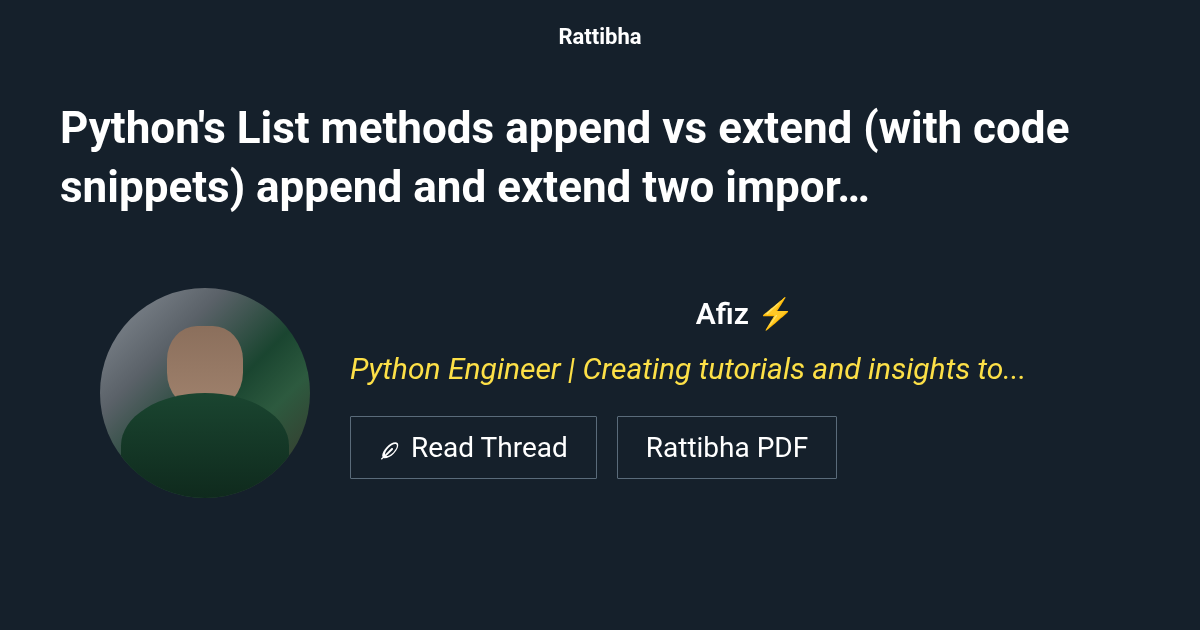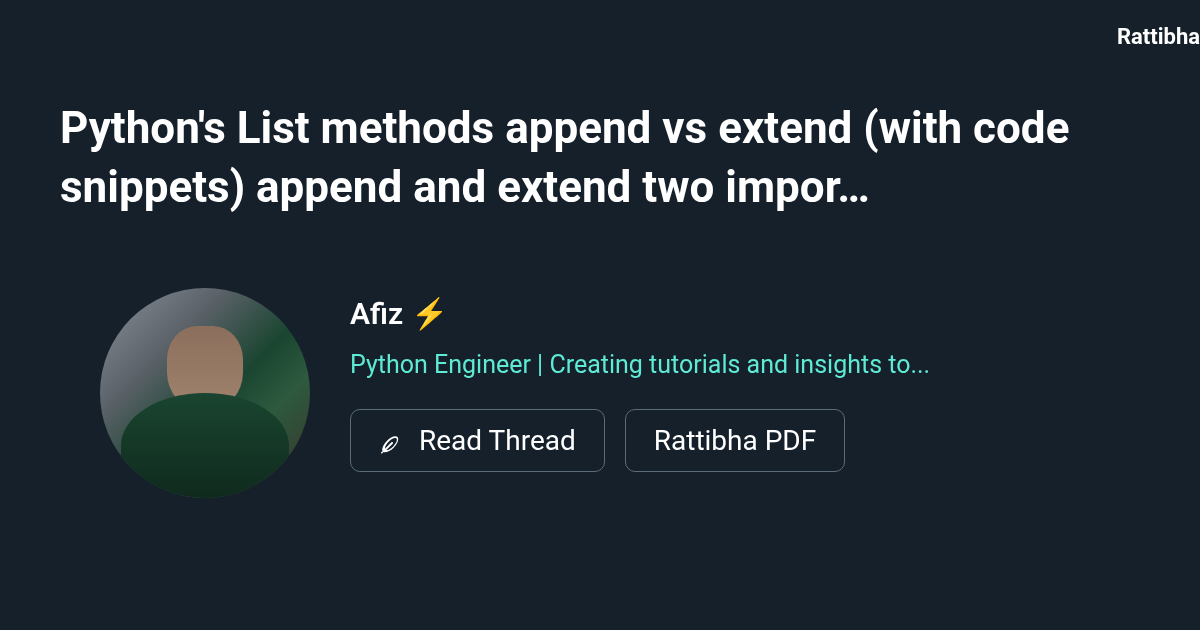--- a/index.html
+++ b/index.html
@@ -12,21 +12,21 @@
       width: 1200px;
       height: 630px;
       background-color: #15202b;
       font-family: -apple-system, BlinkMacSystemFont, "Segoe UI", Roboto, Helvetica, Arial, sans-serif;
       color: #ffffff;
       overflow: hidden;
       position: relative;
     }
     
     .site-name {
-      text-align: right;
+      text-align: center;
       font-size: 22px;
       font-weight: 700;
       color: #ffffff;
       padding-top: 24px;
     }
     
     .thread-title {
       font-size: 44px;
       font-weight: 700;
       color: #ffffff;
@@ -82,43 +82,45 @@
       flex: 1;
     }
     
     .author-name {
       font-size: 30px;
       font-weight: 600;
       color: #ffffff;
       display: flex;
       align-items: center;
       gap: 8px;
+      justify-content: center;
     }
     
     .author-bio {
-      font-size: 25px;
+      font-size: 30px;
       font-weight: 400;
-      color: #5eead4;
+      color: #fde047;
       line-height: 1.3;
+      font-style: italic;
     }
     
     .button-row {
       display: flex;
       gap: 20px;
       margin-top: 10px;
     }
     
     .btn {
       display: inline-flex;
       align-items: center;
       justify-content: center;
-      gap: 18px;
+      gap: 10px;
       padding: 14px 28px;
       border: 1.5px solid #5a6b7a;
-      border-radius: 10px;
+      border-radius: 1px;
       background: transparent;
       color: #ffffff;
       font-size: 28px;
       font-weight: 400;
       cursor: pointer;
       font-family: inherit;
     }
     
     .feather-icon {
       width: 22px;

